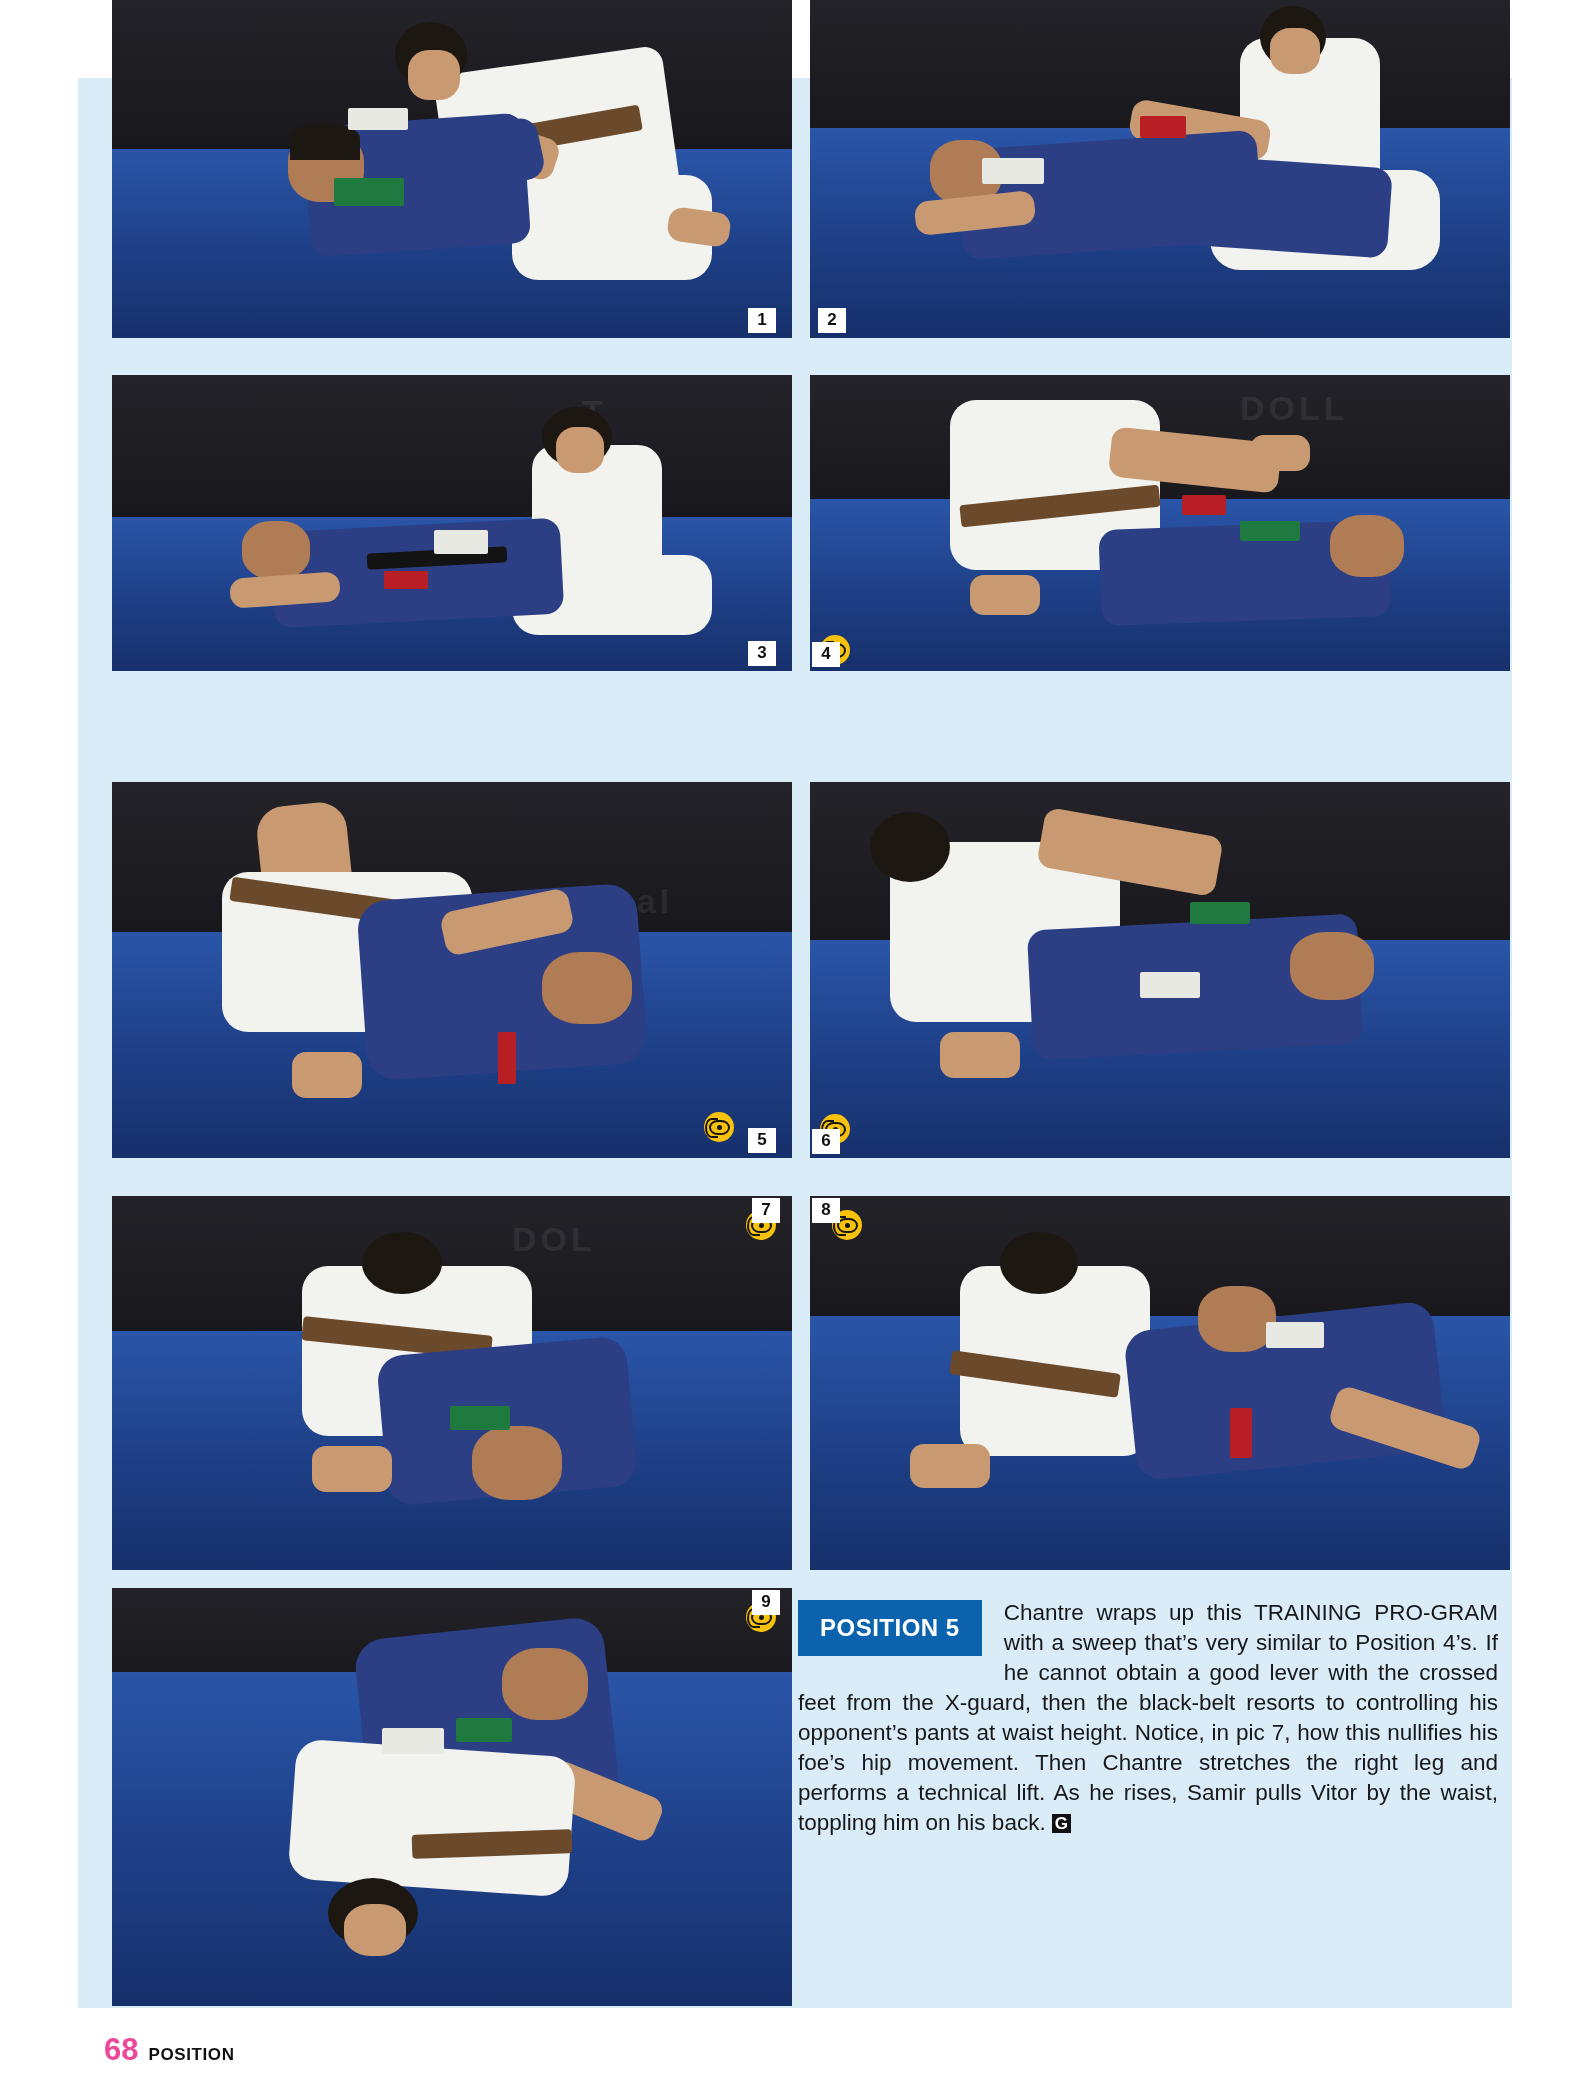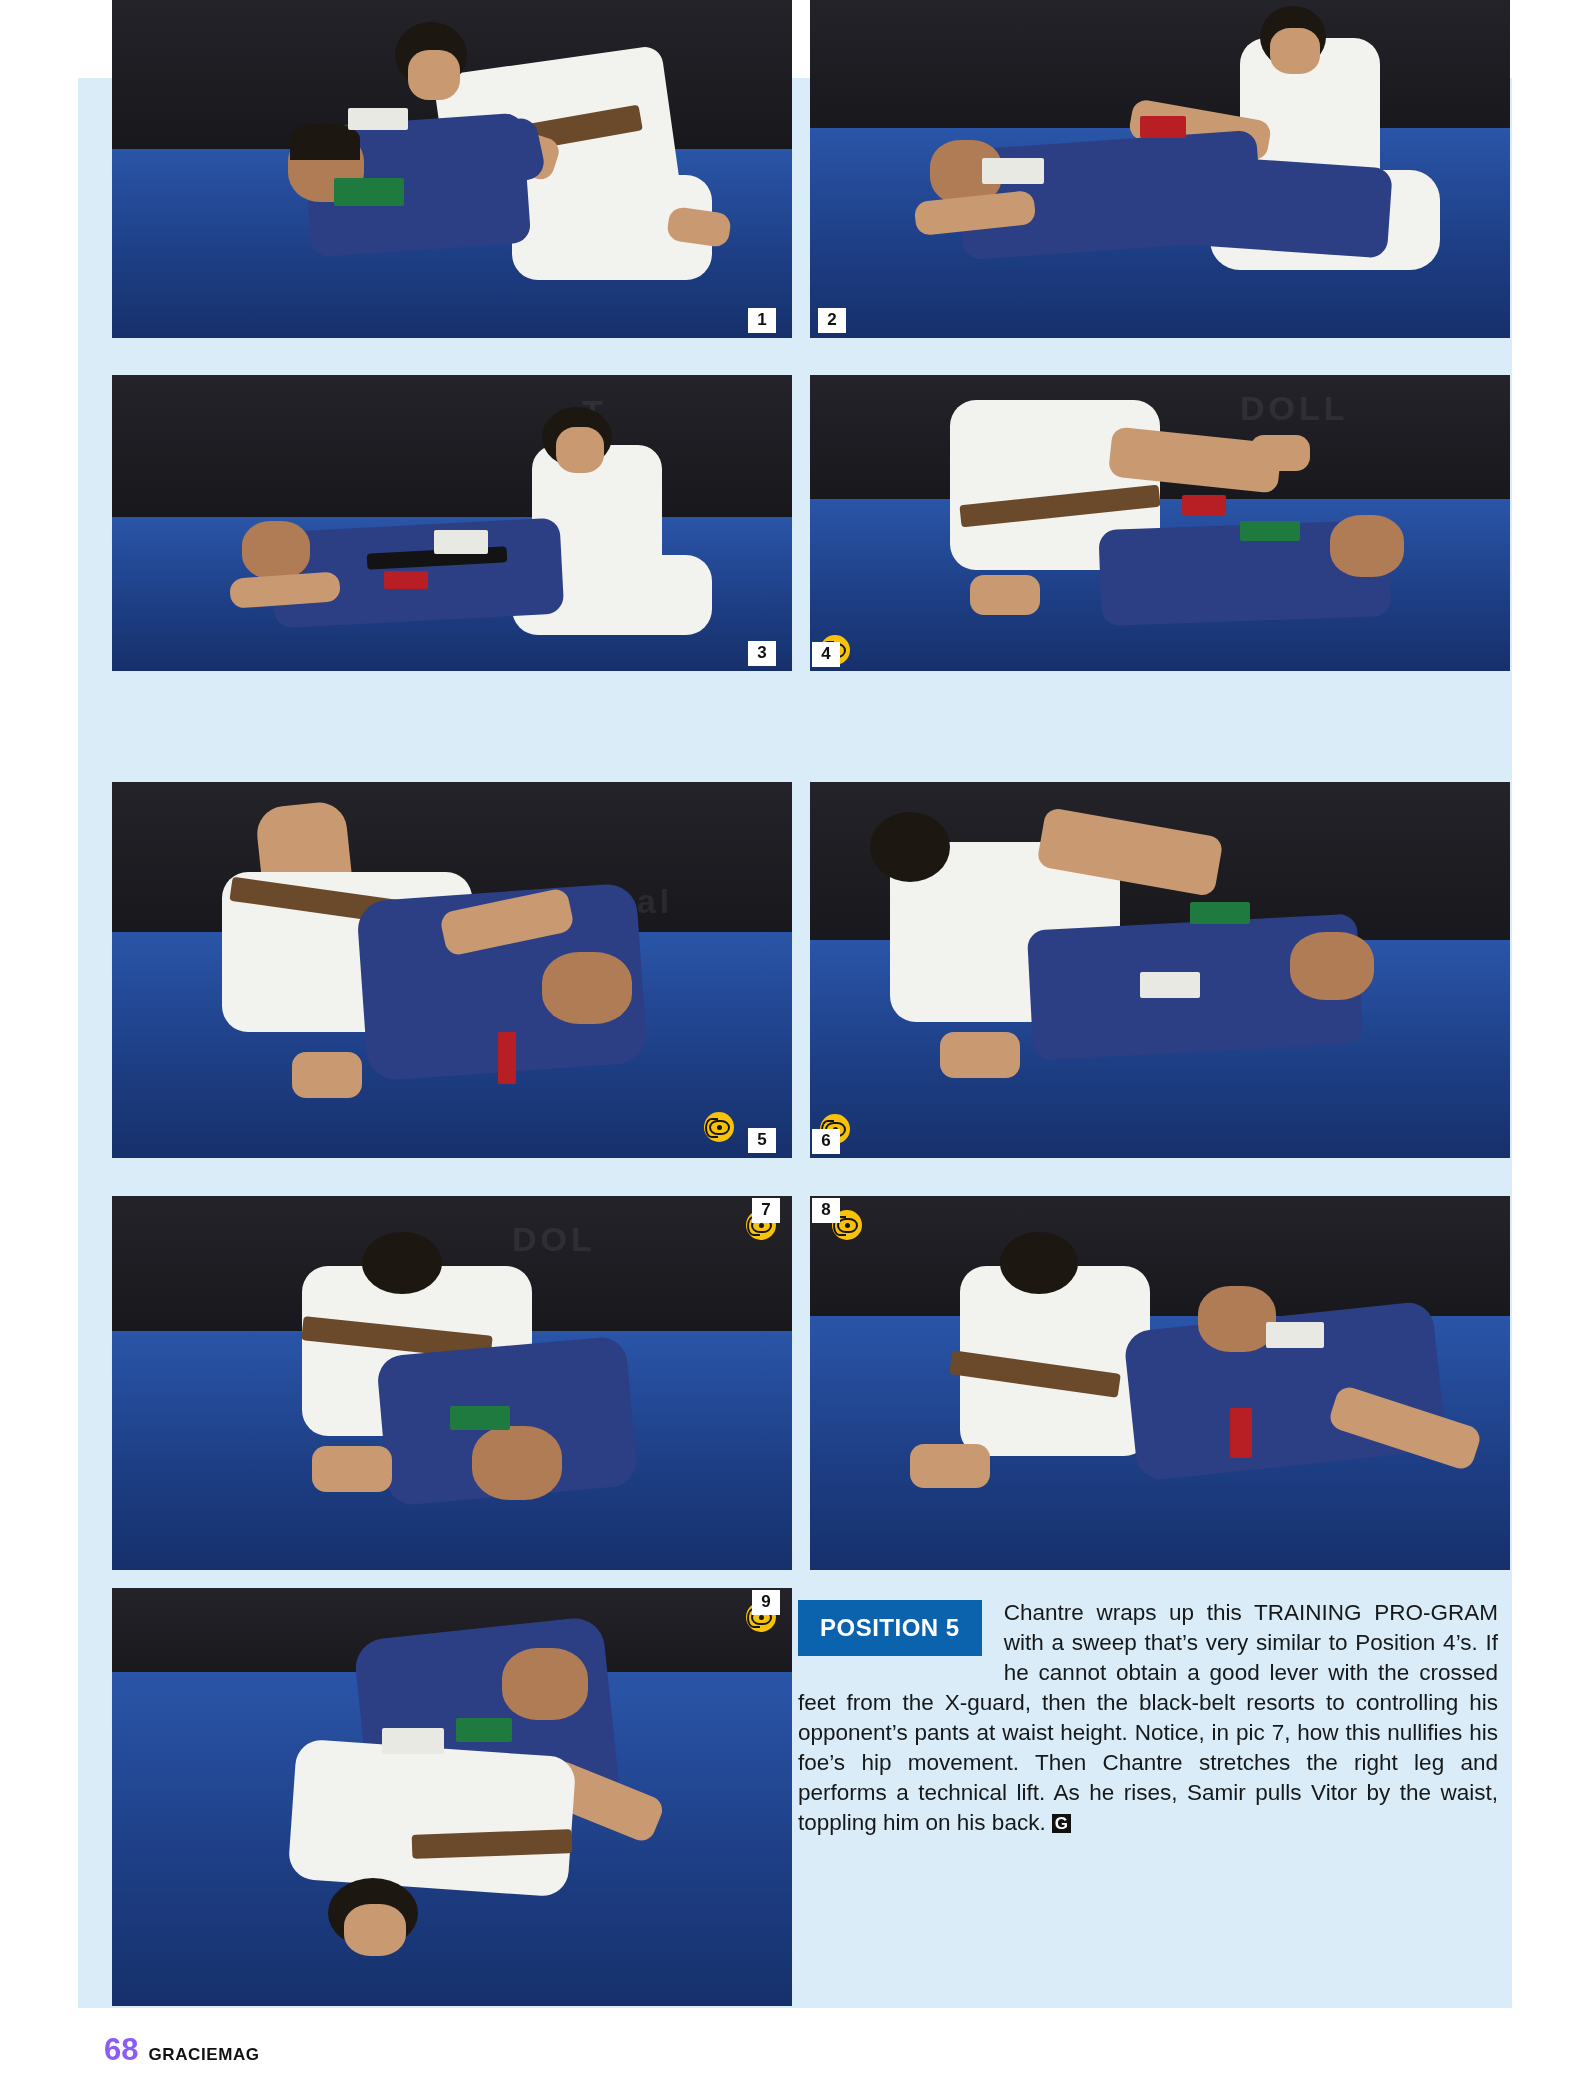--- a/index.html
+++ b/index.html
@@ -186,21 +186,21 @@
     position: absolute;
     left: 104px;
     bottom: 22px;
     display: flex;
     align-items: baseline;
     gap: 10px;
   }
   .folio {
     font-size: 31px;
     font-weight: bold;
-    color: #8b5cf6;
+    color: #ec4899;
     font-family: "Liberation Sans", sans-serif;
   }
   .mag-name {
     font-size: 17px;
     font-weight: bold;
     letter-spacing: 0.6px;
     color: #111;
     font-family: "Liberation Sans", sans-serif;
   }
 </style>
@@ -393,14 +393,14 @@
   </div>
 </div>
 <div class="num-badge" style="left:752px; top:1590px;">9</div>
 
 <div class="text-block">
   <span class="pos-label">POSITION 5</span><span>Chantre wraps up this TRAINING PRO-GRAM with a sweep that’s very similar to Position 4’s. If he cannot obtain a good lever with the crossed feet from the X-guard, then the black-belt resorts to controlling his opponent’s pants at waist height. Notice, in pic 7, how this nullifies his foe’s hip movement. Then Chantre stretches the right leg and performs a technical lift. As he rises, Samir pulls Vitor by the waist, toppling him on his back.</span> <span class="end-mark">G</span>
 </div>
 
 <div class="footer">
   <span class="folio">68</span>
-  <span class="mag-name">GRACIEMAG</span>
+  <span class="mag-name">POSITION</span>
 </div>
 
 </body></html>

